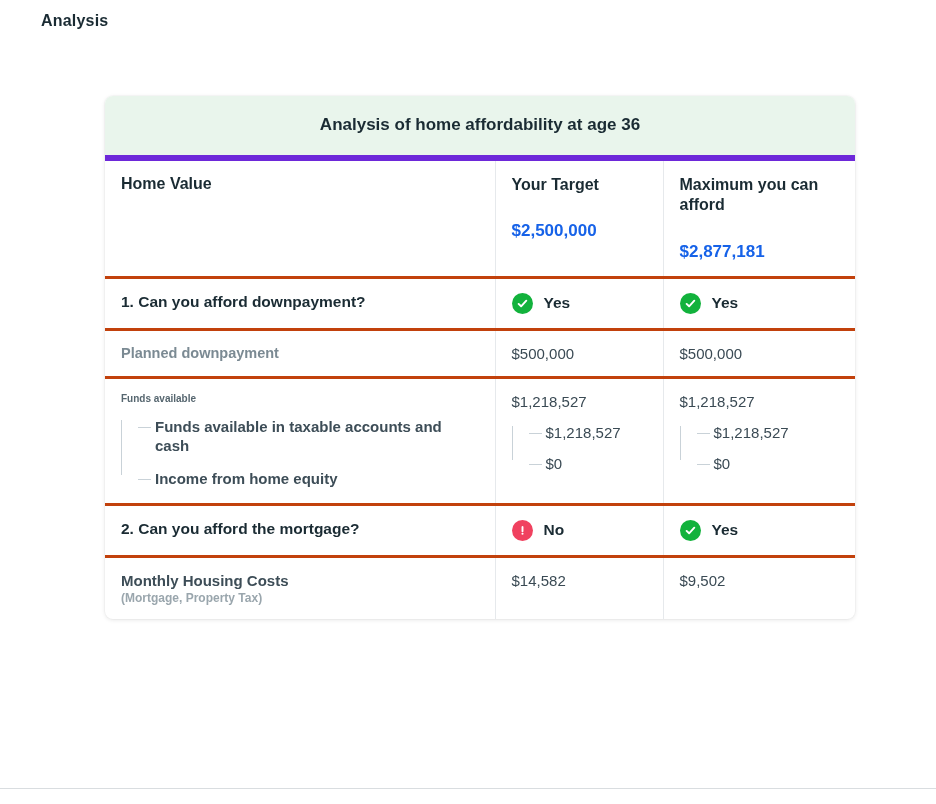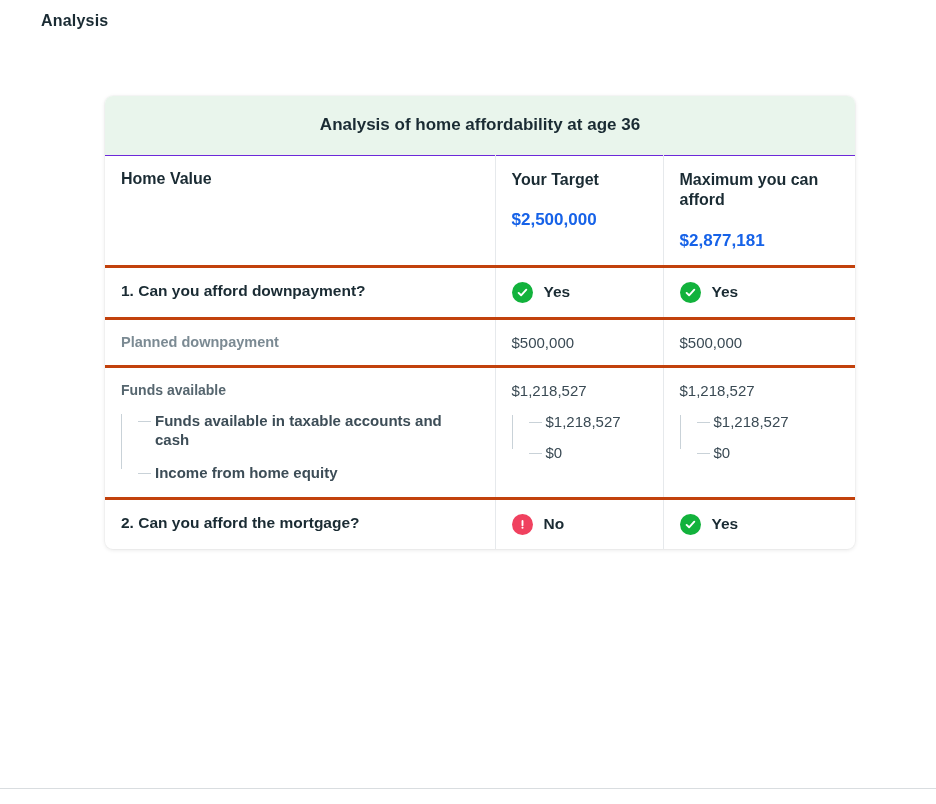--- a/index.html
+++ b/index.html
@@ -46,21 +46,21 @@
     width: 100%;
     border-collapse: collapse;
     table-layout: fixed;
   }
   table.analysis td {
     border-top: 3px solid #c2410c;
     vertical-align: top;
     padding: 14px 16px 14px 16px;
   }
   table.analysis tr:first-child td {
-    border-top: 1px solid #6d28d9;
+    border-top: 6px solid #6d28d9;
   }
   td.label-col {
     width: 390px;
     border-right: 1px solid #e6e9ec;
     padding-left: 18px;
   }
   td.col-target {
     width: 168px;
     border-right: 1px solid #e6e9ec;
     padding-left: 18px;
@@ -74,21 +74,21 @@
     font-weight: bold;
     color: #1a2b33;
   }
   .col-head {
     font-size: 16px;
     font-weight: bold;
     color: #1a2b33;
     line-height: 1.28;
   }
   .amount {
-    margin-top: 20px;
+    margin-top: 26px;
     font-size: 17px;
     font-weight: bold;
     color: #1662e8;
   }
   .row-header td {
     padding-top: 17px;
     padding-bottom: 17px;
   }
   .q-label {
     font-size: 15.5px;
@@ -128,21 +128,21 @@
     font-size: 12px;
     font-weight: bold;
     color: #9aa6ad;
     margin-top: 2px;
   }
   .value {
     font-size: 15px;
     color: #3a4a54;
   }
   .strong-label {
-    font-size: 14px;
+    font-size: 10px;
     font-weight: bold;
     color: #56666f;
   }
   .dark-label {
     font-size: 15px;
     font-weight: bold;
     color: #3d4d57;
   }
   
   .tree {
@@ -329,19 +329,31 @@
           <span class="badge yes">
             <svg width="13" height="13" viewBox="0 0 13 13" aria-hidden="true">
                   <path d="M2.6 6.9 L5.1 9.3 L10.3 3.7" fill="none" stroke="#ffffff" stroke-width="1.9" stroke-linecap="round" stroke-linejoin="round"></path>
                 </svg>
           </span>
           <span>Yes</span>
         </div>
       </td>
     </tr>
 
+    <tr>
+      <td class="label-col">
+        <div class="dark-label">Monthly Housing Costs</div>
+        <div class="sub-note">(Mortgage, Property Tax)</div>
+      </td>
+      <td class="col-target">
+        <div class="value">$14,582</div>
+      </td>
+      <td class="col-max">
+        <div class="value">$9,502</div>
+      </td>
+    </tr>
 
 
   </tbody>
     </table>
 </div>
 
 <div class="bottom-rule"></div>
 
 </body></html>

